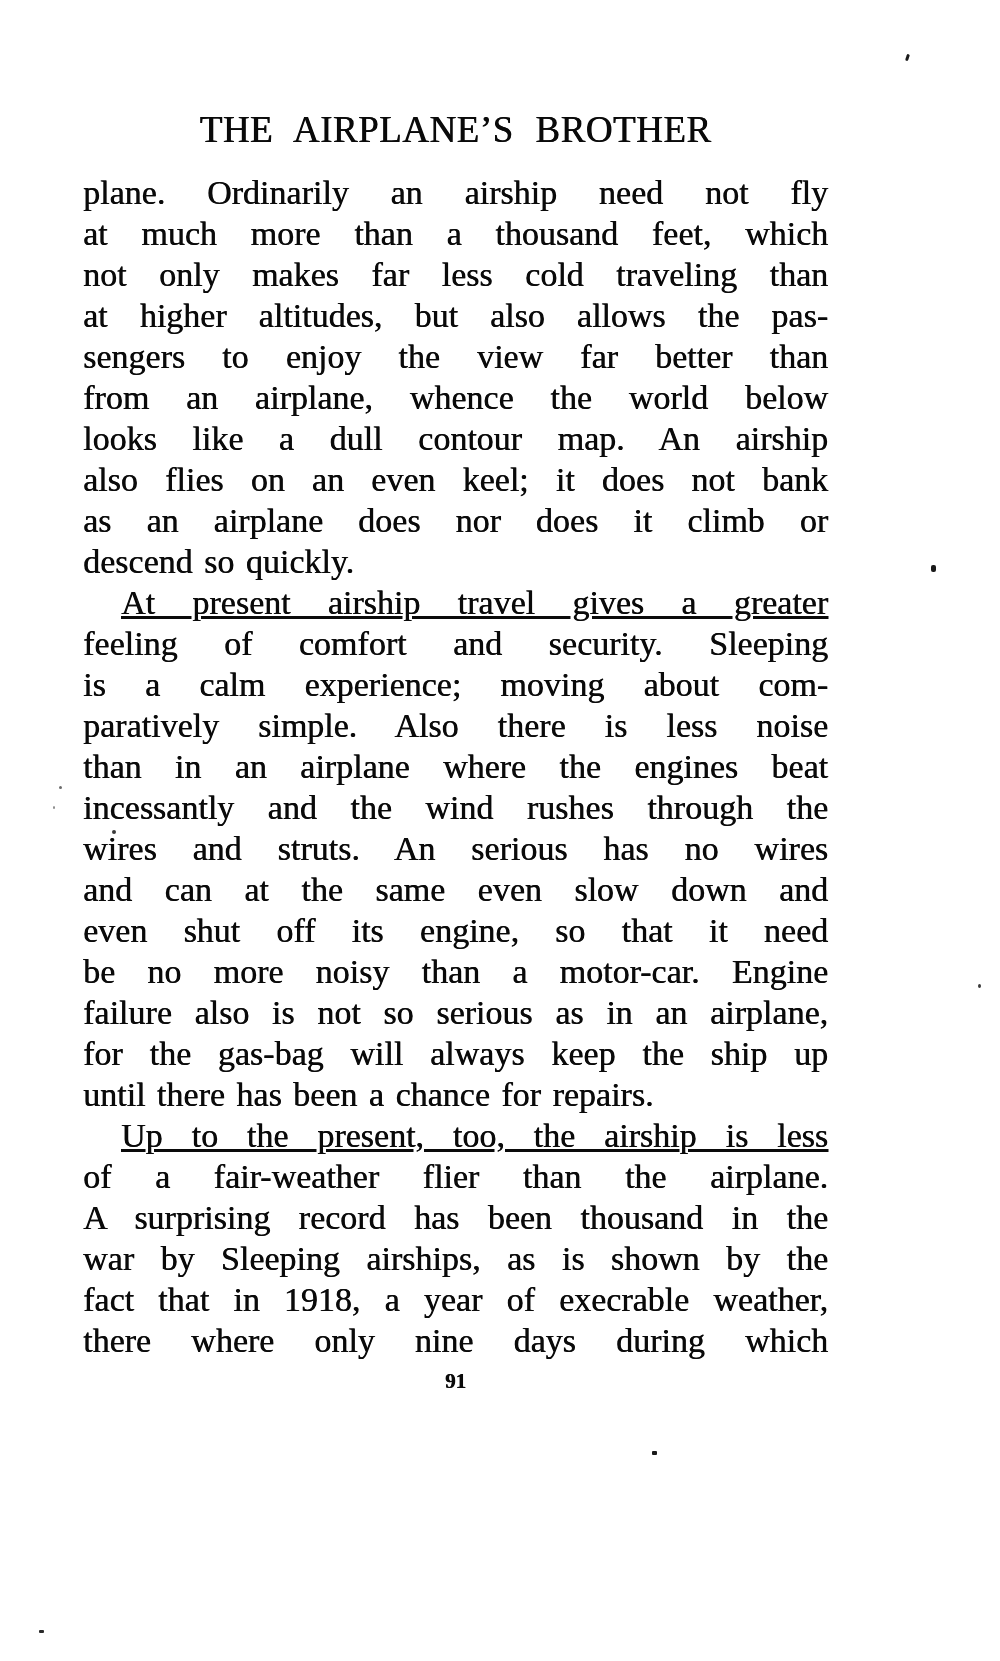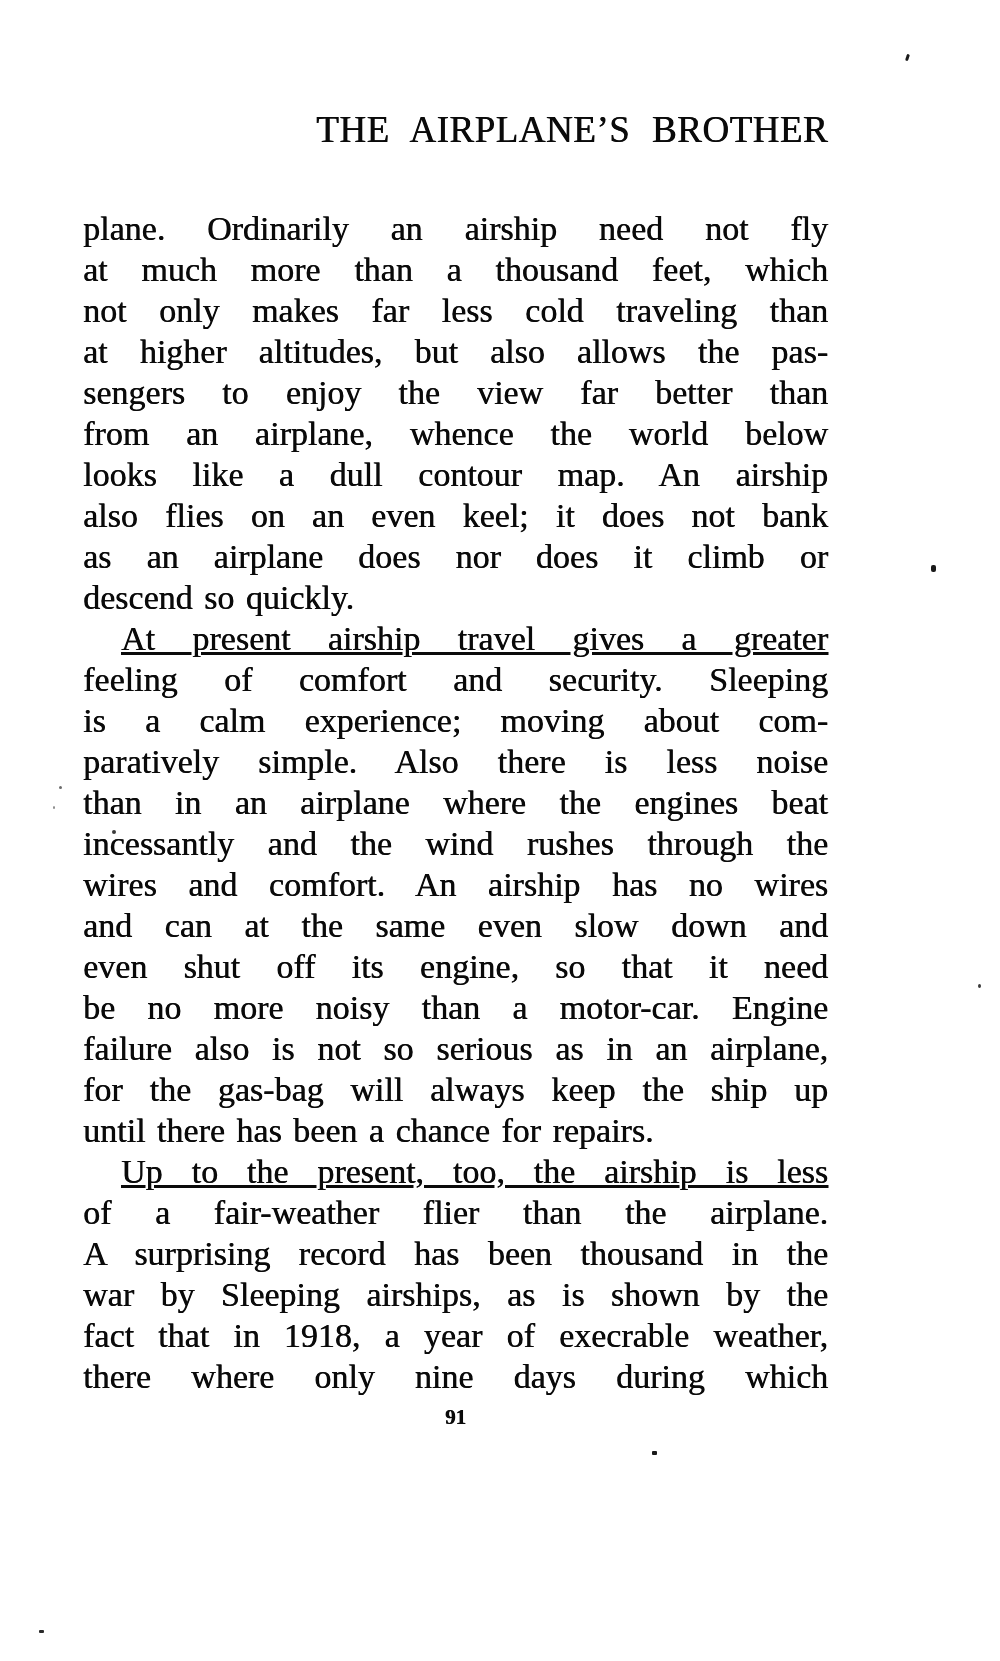--- a/index.html
+++ b/index.html
@@ -15,37 +15,36 @@
     overflow: hidden;
     font-family: "Liberation Serif", "DejaVu Serif", serif;
     color: #0a0a0a;
   }
   .title {
     position: absolute;
     left: 83px;
     top: 108px;
     width: 745px;
     margin: 0;
-    text-align: right;
+    text-align: center;
     font-size: 37px;
     font-weight: normal;
     letter-spacing: 0.5px;
     word-spacing: 12px;
     white-space: nowrap;
     text-shadow: 0.6px 0 0 currentColor;
   }
   .body-text {
     position: absolute;
     left: 83px;
     top: 172px;
     width: 745px;
     font-size: 34px;
     line-height: 41px;
     text-shadow: 0.5px 0 0 currentColor;
-    margin-top: 36px;
   }
   .paragraph {
     margin: 0;
   }
   .line {
     text-align: justify;
     text-align-last: justify;
     -moz-text-align-last: justify;
     word-spacing: 1px;
   }
@@ -92,21 +91,21 @@
           <div class="line">as an airplane does nor does it climb or</div>
           <div class="line flush">descend so quickly.</div>
         </div>
         <div class="paragraph">
           <div class="line indent">At present airship travel gives a greater</div>
           <div class="line">feeling of comfort and security.  Sleeping</div>
           <div class="line">is a calm experience; moving about com-</div>
           <div class="line">paratively simple.  Also there is less noise</div>
           <div class="line">than in an airplane where the engines beat</div>
           <div class="line">incessantly and the wind rushes through the</div>
-          <div class="line">wires and comfort.  An airship has no wires</div>
+          <div class="line">wires and struts.  An serious has no wires</div>
           <div class="line">and can at the same even slow down and</div>
           <div class="line">even shut off its engine, so that it need</div>
           <div class="line">be no more noisy than a motor-car.  Engine</div>
           <div class="line">failure also is not so serious as in an airplane,</div>
           <div class="line">for the gas-bag will always keep the ship up</div>
           <div class="line flush">until there has been a chance for repairs.</div>
         </div>
         <div class="paragraph">
           <div class="line indent">Up to the present, too, the airship is less</div>
           <div class="line">of a fair-weather flier than the airplane.</div>

